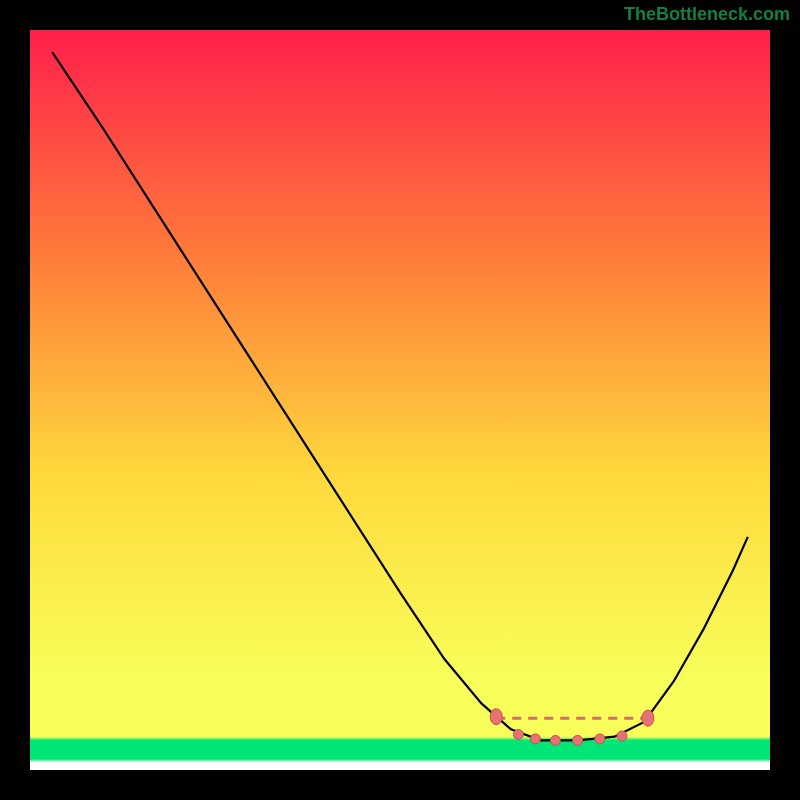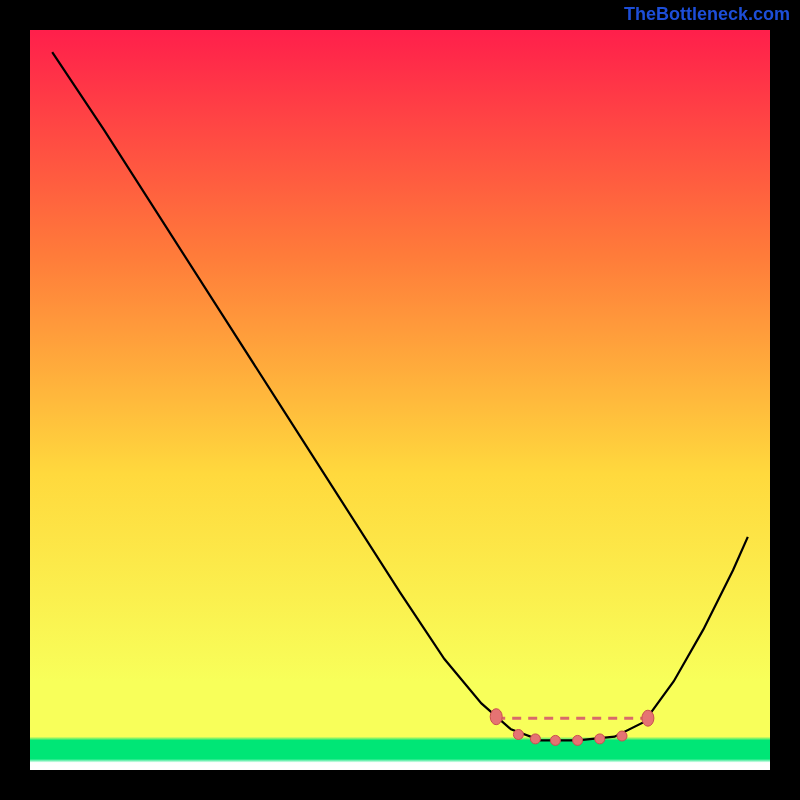--- a/index.html
+++ b/index.html
@@ -11,21 +11,21 @@
   .chart-container {
     width: 800px;
     height: 800px;
     position: relative;
   }
   .attribution {
     position: absolute;
     top: 4px;
     right: 10px;
     font-size: 18px;
-    color: #1d4ed8;
+    color: #15803d;
     font-weight: bold;
     z-index: 10;
   }
   svg {
     display: block;
   }
 </style>
 </head>
 <body>
 

